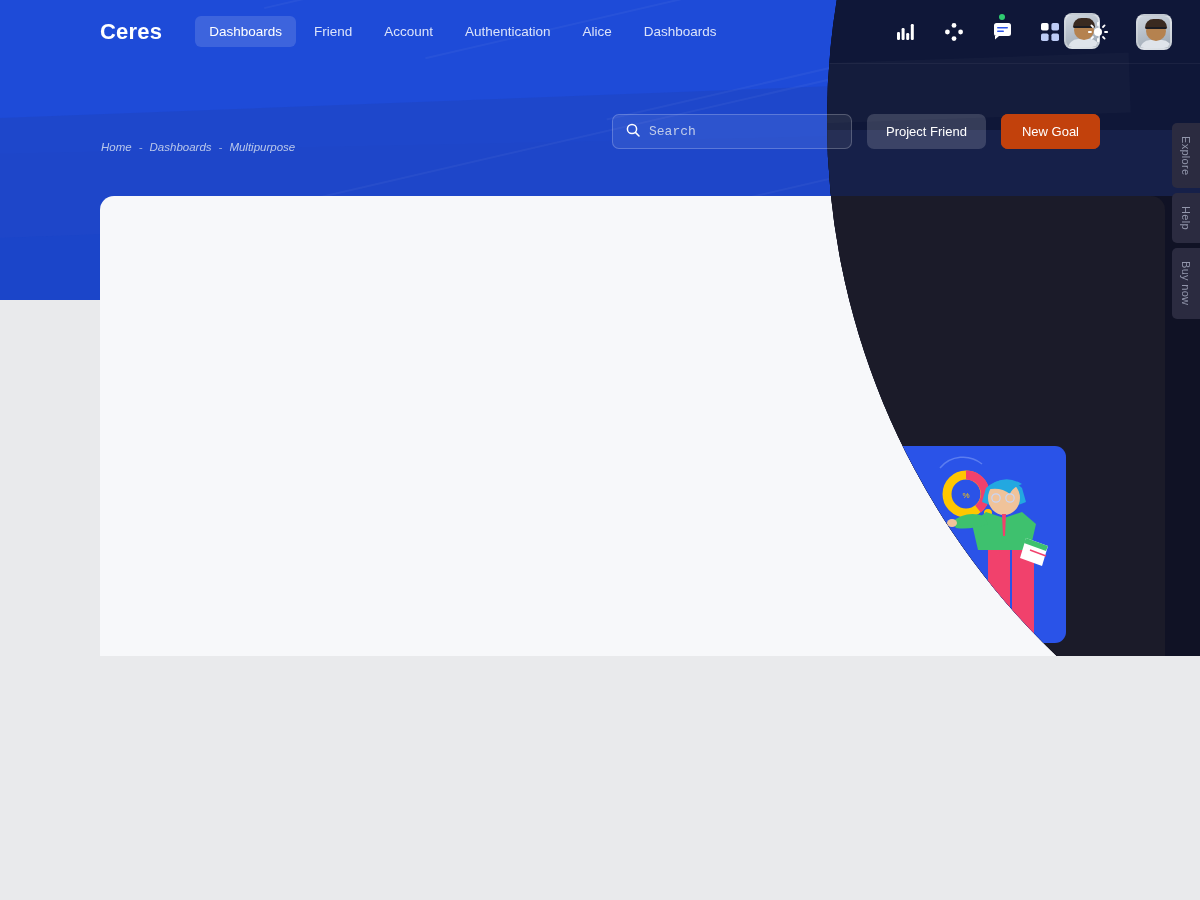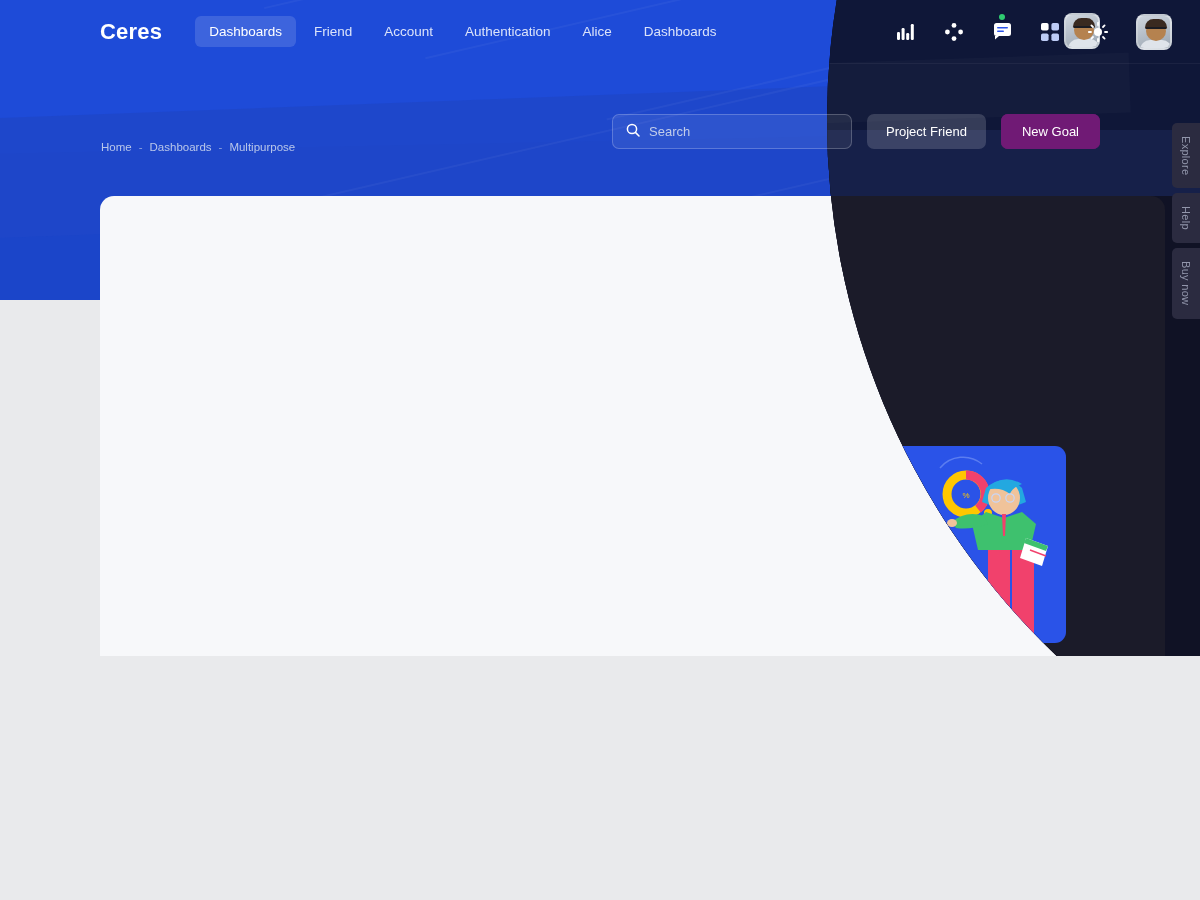--- a/index.html
+++ b/index.html
@@ -67,37 +67,37 @@
   .avatar .glass{ position:absolute; left:8px; top:11px; width:20px;height:5px;border-top:2px solid #1c1c22;}
   .avatar .body { position:absolute; left:2px; top:24px; width:32px;height:16px;border-radius:10px 10px 0 0;background:#dfe4ea;}
 
   
   .hero-title {
     position:absolute; left:100px; top:106px; color:#fff;
     font-size:26px; font-weight:bold; z-index:20; letter-spacing:.1px;
   }
   .breadcrumb {
     position:absolute; left:101px; top:141px; z-index:20;
-    display:flex; align-items:center; gap:7px; font-size:11.5px; color:#b9c7ea;
+    display:flex; align-items:center; gap:7px; font-size:11.5px; color:#b9c7ea;font-style:italic;
   }
   .breadcrumb .sep { color:#8fa4dd; }
   .hero-actions { position:absolute; right:100px; top:114px; display:flex; align-items:center; gap:15px; z-index:20; }
   .search-box {
     width:240px; height:35px; border-radius:7px; border:1px solid rgba(255,255,255,.22);
     background:rgba(255,255,255,.07); display:flex; align-items:center; padding:0 13px; gap:9px;
     cursor:text;
   }
   .search-box input {
     background:transparent; border:none; outline:none; color:#fff; font-size:13px;
-    font-family:Liberation Sans, sans-serif; width:100%;
+    font-family:Liberation Mono, monospace; width:100%;
   }
   .search-box input::placeholder { color:#c2cdea; }
   .btn { border:none; border-radius:7px; font-size:13px; cursor:pointer; font-family:"Liberation Sans",sans-serif; }
   .btn-invite { height:35px; padding:0 19px; background:rgba(255,255,255,.16); color:#fff; }
-  .btn-newgoal{ height:35px; padding:0 21px; background:#701a75; color:#fff; }
+  .btn-newgoal{ height:35px; padding:0 21px; background:#c2410c; color:#fff; }
 
   
   .panel {
     position:absolute; left:100px; top:196px; width:1065px; height:760px;
     background:#f7f8fa; border-radius:14px 14px 0 0;
     z-index:10;
   }
 
   
   .dark-circle {

